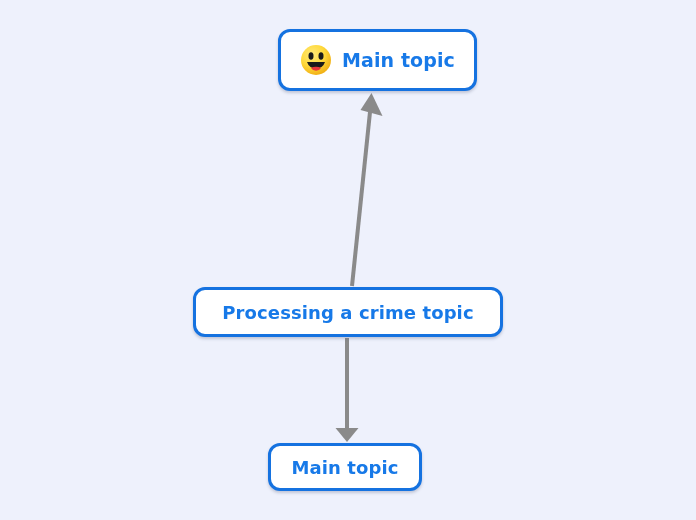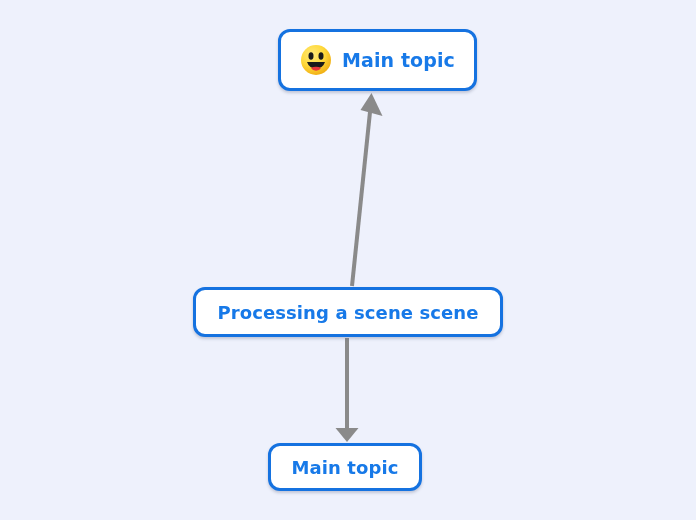--- a/index.html
+++ b/index.html
@@ -104,20 +104,20 @@
         <ellipse cx="22" cy="24" rx="5" ry="7.5" fill="#1a1a1a"></ellipse>
         <ellipse cx="42" cy="24" rx="5" ry="7.5" fill="#1a1a1a"></ellipse>
         <path d="M14 36 A19 19 0 0 0 50 36 Z" fill="#1a1a1a"></path>
         <path d="M22 48 A11 9 0 0 0 42 48 A13 7 0 0 0 22 48 Z" fill="#e8353a"></path>
       </svg>
     </span>
     <span class="node-label">Main topic</span>
   </div>
 
   <div class="node" id="node-middle">
-    <span class="node-label">Processing a scene scene</span>
+    <span class="node-label">Processing a crime topic</span>
   </div>
 
   <div class="node" id="node-bottom">
     <span class="node-label">Main topic</span>
   </div>
 
 </div>
 
 </body></html>

